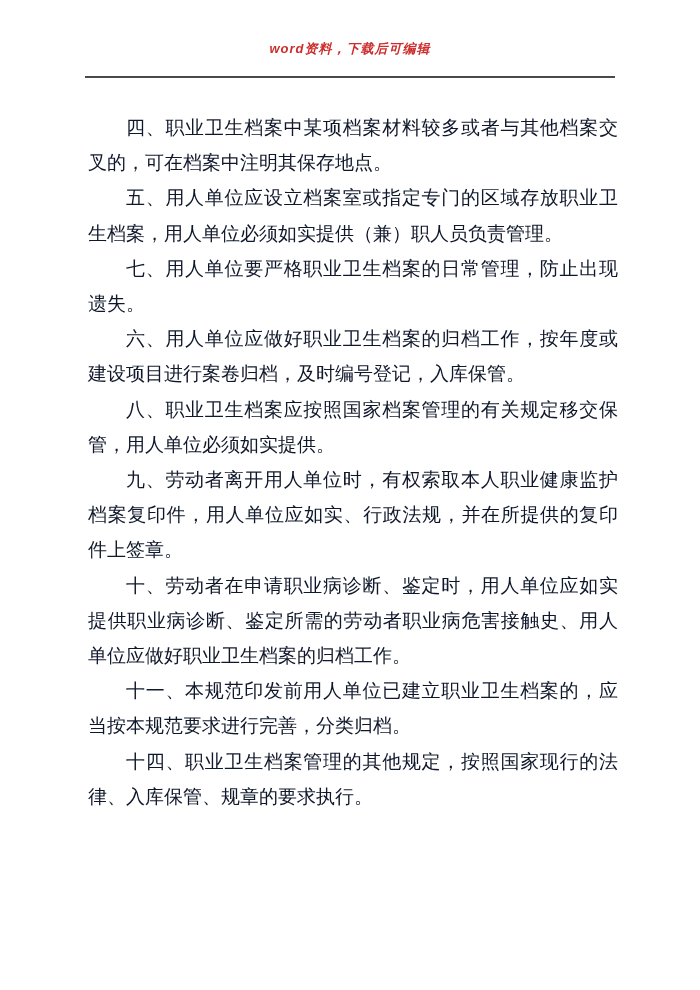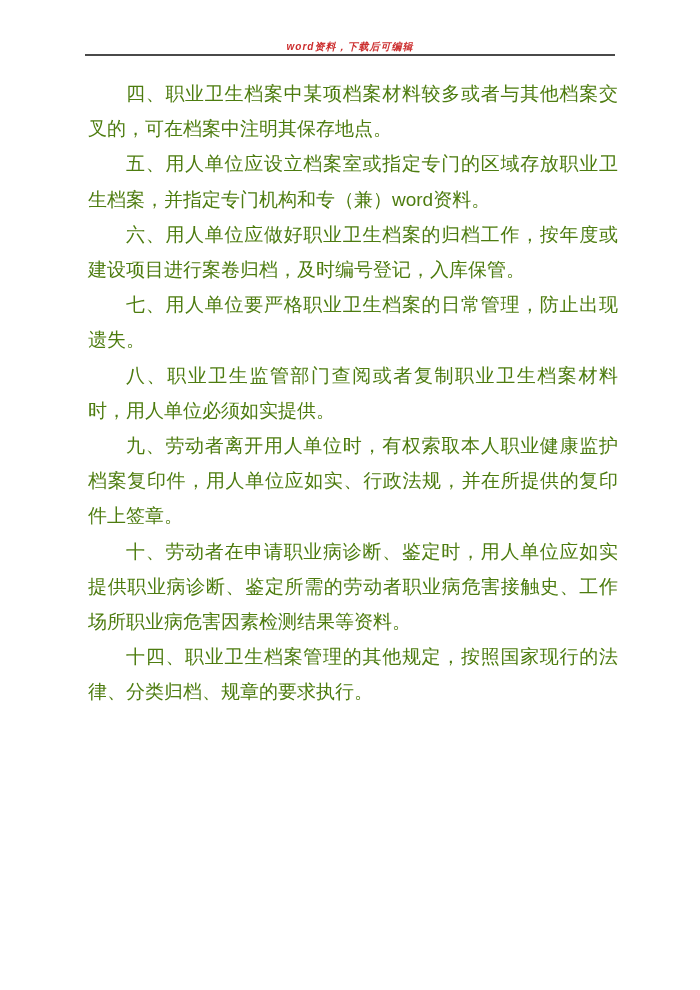--- a/index.html
+++ b/index.html
@@ -16,55 +16,57 @@
     overflow: hidden;
     font-family: "Liberation Sans", "DejaVu Sans", sans-serif;
   }
   .header {
     padding: 40px 85px 0 85px;
   }
   .watermark {
     text-align: center;
     font-style: italic;
     font-weight: bold;
-    font-size: 10px;
+    font-size: 13px;
     letter-spacing: 1px;
     color: #cc2e2e;
-    padding-bottom: 0;
+    padding-bottom: 18px;
   }
   .header-rule {
     border: none;
     border-top: 2px solid #4a4a4a;
     margin: 0;
   }
   .doc-body {
     padding: 20px 82px 0 88px;
-    color: #4d7c0f;
+    color: #0f172a;
     font-size: 19px;
     line-height: 35.2px;
     text-align: justify;
+    margin-top: 12px;
   }
   .doc-body p {
     margin: 0;
     text-indent: 2em;
     word-break: break-all;
   }
 </style>
 </head>
 <body>
 
 <div class="page">
   <div class="header">
     <div class="watermark">word资料，下载后可编辑</div>
     <hr class="header-rule">
   </div>
 
   <div class="doc-body">
     <p>四、职业卫生档案中某项档案材料较多或者与其他档案交叉的，可在档案中注明其保存地点。</p>
-    <p>五、用人单位应设立档案室或指定专门的区域存放职业卫生档案，并指定专门机构和专（兼）word资料。</p>
+    <p>五、用人单位应设立档案室或指定专门的区域存放职业卫生档案，用人单位必须如实提供（兼）职人员负责管理。</p>
+    <p>七、用人单位要严格职业卫生档案的日常管理，防止出现遗失。</p>
     <p>六、用人单位应做好职业卫生档案的归档工作，按年度或建设项目进行案卷归档，及时编号登记，入库保管。</p>
-    <p>七、用人单位要严格职业卫生档案的日常管理，防止出现遗失。</p>
-    <p>八、职业卫生监管部门查阅或者复制职业卫生档案材料时，用人单位必须如实提供。</p>
+    <p>八、职业卫生档案应按照国家档案管理的有关规定移交保管，用人单位必须如实提供。</p>
     <p>九、劳动者离开用人单位时，有权索取本人职业健康监护档案复印件，用人单位应如实、行政法规，并在所提供的复印件上签章。</p>
-    <p>十、劳动者在申请职业病诊断、鉴定时，用人单位应如实提供职业病诊断、鉴定所需的劳动者职业病危害接触史、工作场所职业病危害因素检测结果等资料。</p>
-    <p>十四、职业卫生档案管理的其他规定，按照国家现行的法律、分类归档、规章的要求执行。</p>
+    <p>十、劳动者在申请职业病诊断、鉴定时，用人单位应如实提供职业病诊断、鉴定所需的劳动者职业病危害接触史、用人单位应做好职业卫生档案的归档工作。</p>
+    <p>十一、本规范印发前用人单位已建立职业卫生档案的，应当按本规范要求进行完善，分类归档。</p>
+    <p>十四、职业卫生档案管理的其他规定，按照国家现行的法律、入库保管、规章的要求执行。</p>
   </div>
 </div>
 
 </body></html>

